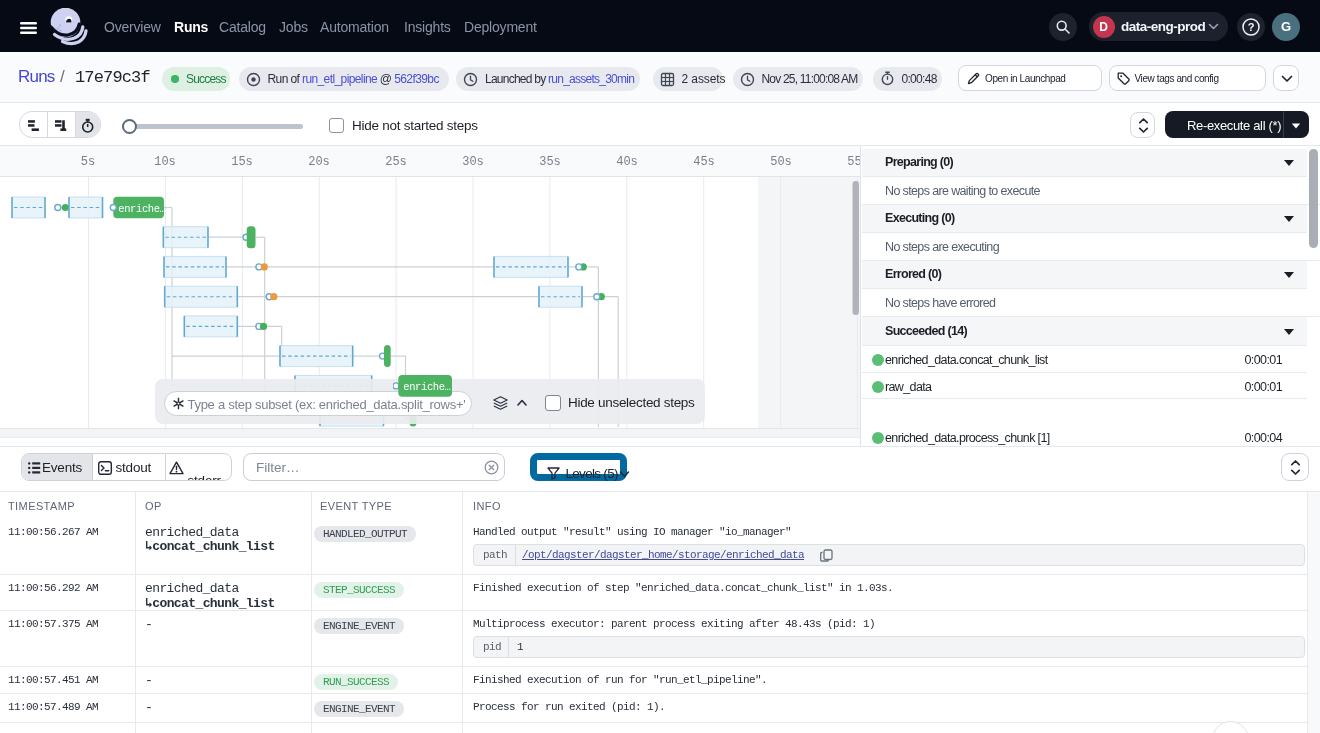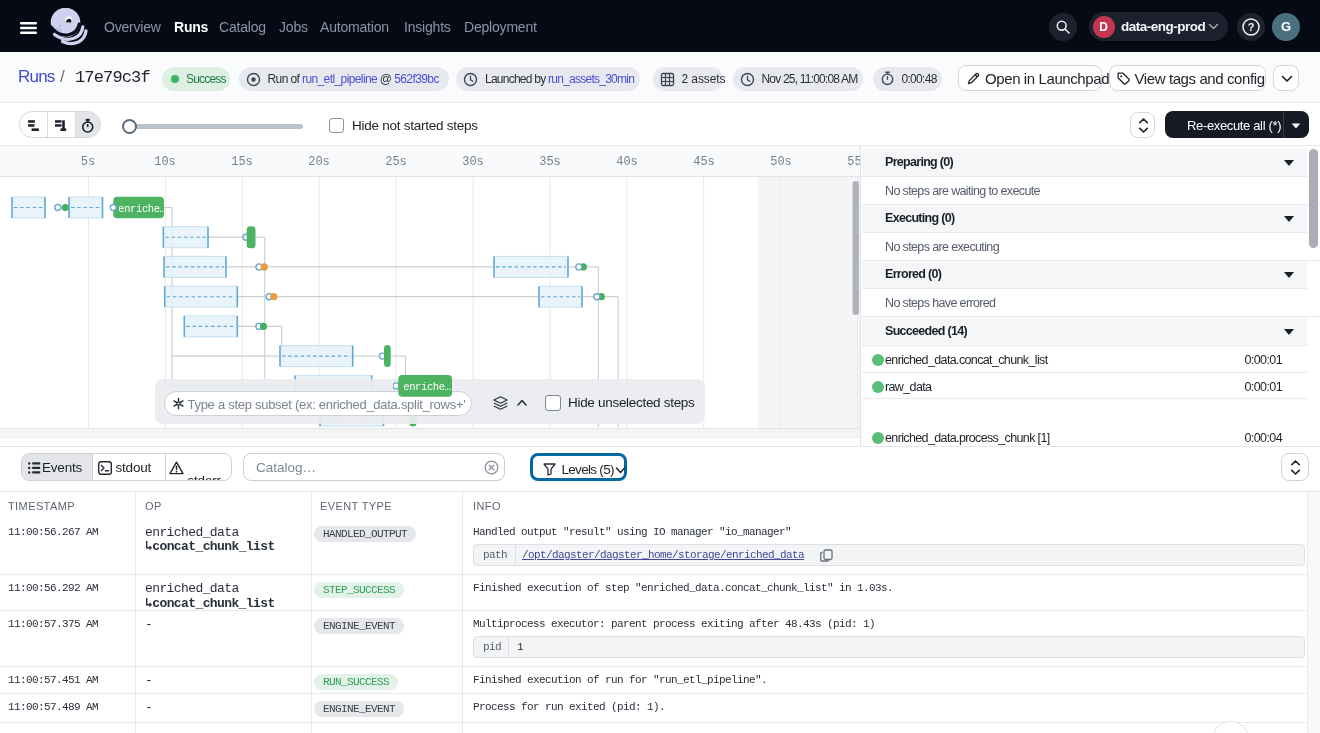--- a/index.html
+++ b/index.html
@@ -11,21 +11,21 @@
 
   
   #nav { position:absolute; left:0; top:0; width:1320px; height:52px; background:#060a14; }
   .navlink { position:absolute; top:18.5px; font-size:14px; font-weight:500; letter-spacing:-0.2px; color:#8b94a6; white-space:nowrap; }
   .navlink.active { color:#fff; font-weight:700; }
 
   
   #crumb { position:absolute; left:0; top:52px; width:1320px; height:51px; background:#fafbfc; border-bottom:1px solid #e4e7eb; }
   .tag { position:absolute; top:15px; height:24px; background:#e8e9ee; border-radius:12px; font-size:12px; letter-spacing:-0.6px; color:#2a2f3a; display:flex; align-items:center; white-space:nowrap; }
   .tag a { color:#4a4fd4; text-decoration:none; }
-  .btn { position:absolute; top:13px; height:26px; background:#fff; border:1px solid #d3d7dd; border-radius:8px; font-size:15px; letter-spacing:-0.4px; color:#20242c; display:flex; align-items:center; white-space:nowrap; }
+  .btn { position:absolute; top:13px; height:26px; background:#fff; border:1px solid #d3d7dd; border-radius:8px; font-size:10px; letter-spacing:-0.4px; color:#20242c; display:flex; align-items:center; white-space:nowrap; }
 
   
   #toolbar { position:absolute; left:0; top:103px; width:1320px; height:43px; background:#fff; border-bottom:1px solid #e4e7eb; }
 
   
   #gantt { position:absolute; left:0; top:146px; width:861px; height:300px; background:#fff; border-right:1px solid #dfe2e6; overflow:hidden; }
   #axis { position:absolute; left:0; top:0; width:861px; height:31px; background:#f9fafb; border-bottom:1px solid #e0e3e7; }
   .axlab { position:absolute; top:9px; font-family:"Liberation Mono", monospace; font-size:12px; color:#767f8c; transform:translateX(-50%); }
 
   
@@ -464,28 +464,28 @@
       </svg>
       <span class="abs" style="left:93.5px;top:6.5px;font-size:13.5px;letter-spacing:-0.2px;color:#1c2127">stdout</span>
       <svg class="abs" style="left:146.5px;top:7px" width="15" height="14" viewBox="0 0 15 14">
         <path d="M7.5 1.2 L14 12.6 L1 12.6 Z" stroke="#232834" stroke-width="1.4" fill="none" stroke-linejoin="round"></path>
         <line x1="7.5" y1="5.2" x2="7.5" y2="8.4" stroke="#232834" stroke-width="1.4" stroke-linecap="round"></line>
         <circle cx="7.5" cy="10.7" r="0.9" fill="#232834"></circle>
       </svg>
       <span class="abs" style="left:165.5px;top:19px;font-size:13.5px;letter-spacing:-0.2px;color:#1c2127">stderr</span>
     </div>
     <div class="abs" style="left:243px;top:6px;width:262px;height:28px;border:1px solid #c9cdd4;border-radius:8px;background:#fff">
-      <span class="abs" style="left:12px;top:6.5px;font-size:13.5px;color:#7e8694">Catalog…</span>
+      <span class="abs" style="left:12px;top:6.5px;font-size:13.5px;color:#7e8694">Filter…</span>
       <svg class="abs" style="left:240px;top:6.5px" width="15" height="15" viewBox="0 0 15 15">
         <circle cx="7.5" cy="7.5" r="6.3" stroke="#8b93a0" stroke-width="1.3" fill="none"></circle>
         <line x1="5.2" y1="5.2" x2="9.8" y2="9.8" stroke="#8b93a0" stroke-width="1.3" stroke-linecap="round"></line>
         <line x1="9.8" y1="5.2" x2="5.2" y2="9.8" stroke="#8b93a0" stroke-width="1.3" stroke-linecap="round"></line>
       </svg>
     </div>
-    <div class="abs" style="left:529.5px;top:6px;width:97px;height:28px;border:3px solid #0369a1;border-radius:8px;background:#fff">
+    <div class="abs" style="left:529.5px;top:6px;width:97px;height:28px;border:7px solid #0369a1;border-radius:8px;background:#fff">
       <svg class="abs" style="left:10px;top:7px" width="13" height="13" viewBox="0 0 13 13">
         <path d="M1 1 L12 1 L8 6.2 L8 11 L5 12 L5 6.2 Z" stroke="#232834" stroke-width="1.3" fill="none" stroke-linejoin="round"></path>
       </svg>
       <span class="abs" style="left:29px;top:6.5px;font-size:13.5px;letter-spacing:-0.7px;color:#1c2127">Levels (5)</span>
       <svg class="abs" style="left:82px;top:11px" width="11" height="7" viewBox="0 0 11 7">
         <path d="M1.5 1 L5.5 5.5 L9.5 1" stroke="#232834" stroke-width="1.5" fill="none" stroke-linecap="round" stroke-linejoin="round"></path>
       </svg>
     </div>
     <div class="abs" style="left:1281px;top:6px;width:28px;height:28px;border:1px solid #cfd3d9;border-radius:8px;background:#fff">
       <svg class="abs" style="left:8px;top:6px" width="11" height="15" viewBox="0 0 11 15">

